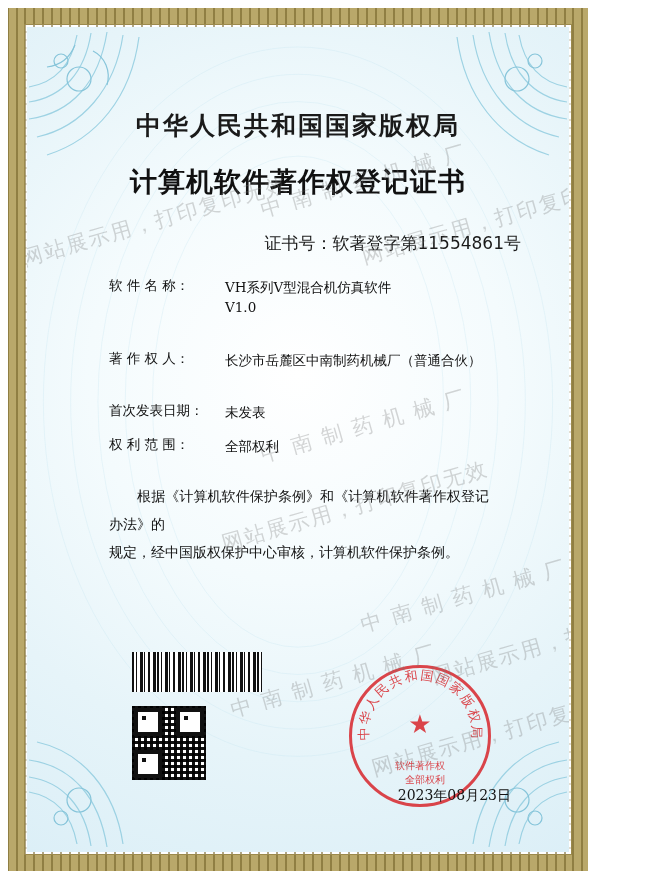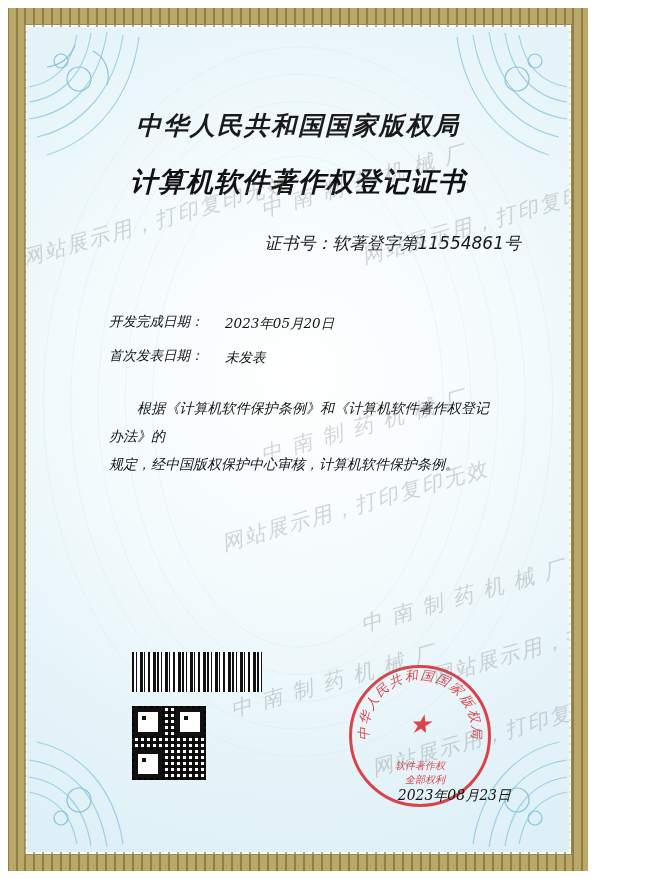--- a/index.html
+++ b/index.html
@@ -13,21 +13,20 @@
     font-family: "Liberation Serif", serif;
     overflow: hidden;
   }
 
   #certificate {
     position: relative;
     width: 596px;
     height: 879px;
     background: #ffffff;
     box-sizing: border-box;
-    font-style: italic;
   }
 
   
   .border-outer {
     position: absolute;
     left: 8px;
     top: 8px;
     right: 8px;
     bottom: 8px;
     border: 16px solid #b9a86a;
@@ -345,37 +344,46 @@
 
       <div class="title-main">中华人民共和国国家版权局</div>
       <div class="title-sub">计算机软件著作权登记证书</div>
 
       <div class="cert-no">
         <span>证书号：</span><span>软著登字第11554861号</span>
       </div>
 
       <div class="fields">
 
+        <div class="field-row">
+          <div class="field-label">软 件 名 称：</div>
+          <div class="field-value">VH系列V型混合机仿真软件
+V1.0</div>
+        </div>
 
         <div class="gap-lg"></div>
 
+        <div class="field-row">
+          <div class="field-label">著 作 权 人：</div>
+          <div class="field-value">长沙市岳麓区中南制药机械厂（普通合伙）</div>
+        </div>
 
         <div class="gap-lg"></div>
 
-        <div class="field-row">
-          <div class="field-label">开发完成日期：</div>
-          <div class="field-value">2023年05月20日</div>
-        </div>
 
         <div class="field-row">
           <div class="field-label">首次发表日期：</div>
           <div class="field-value">未发表</div>
         </div>
 
 
+        <div class="field-row">
+          <div class="field-label">权 利 范 围：</div>
+          <div class="field-value">全部权利</div>
+        </div>
 
 
       </div>
 
       <div class="statement">
         <span class="indent"></span><span>根据《计算机软件保护条例》和《计算机软件著作权登记办法》的</span><br>
         <span>规定，经中国版权保护中心审核，计算机软件保护条例。</span>
       </div>
 
     </div>

